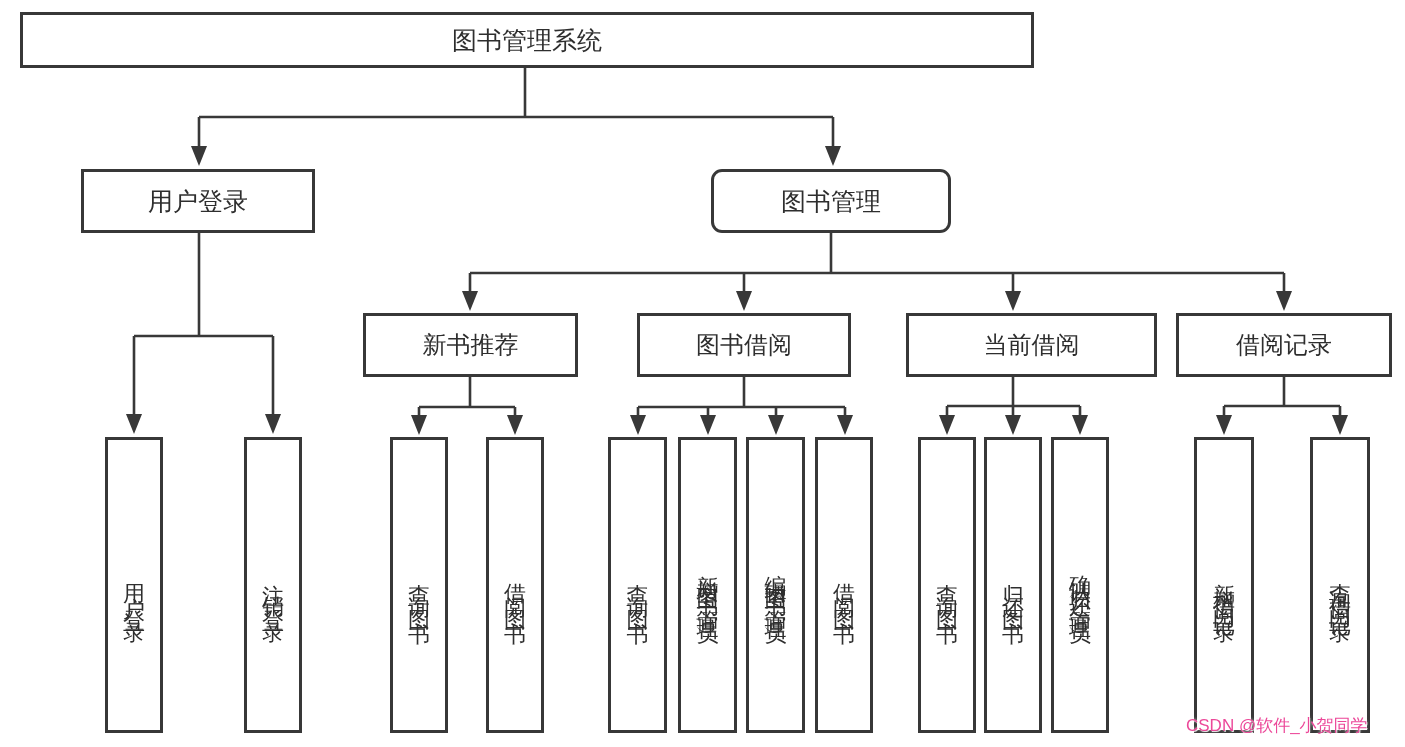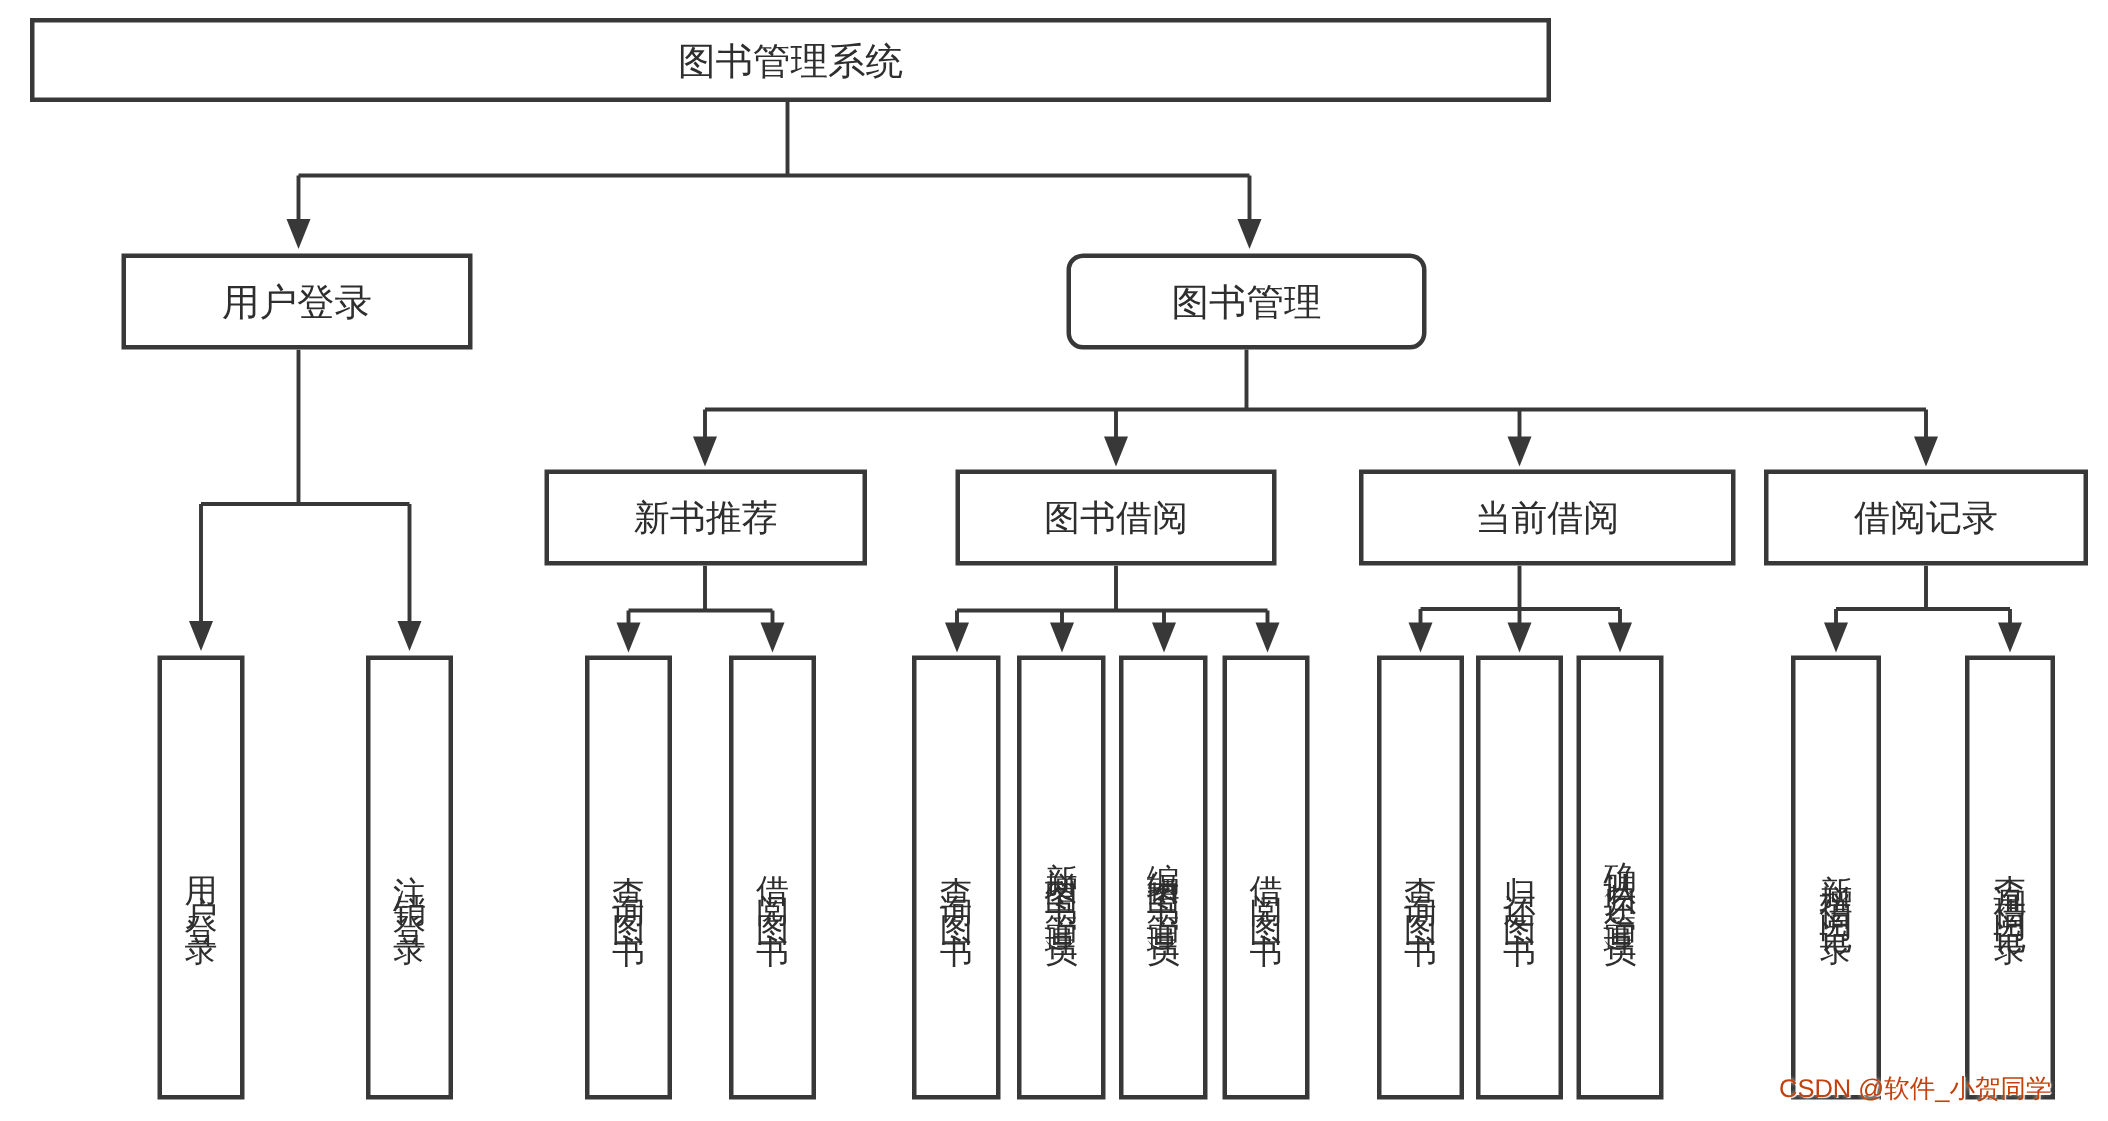--- a/index.html
+++ b/index.html
@@ -19,21 +19,21 @@
   .l3 .h-label{font-size:24px;}
   .v-label{
     writing-mode:vertical-rl;text-orientation:mixed;
     font-size:22px;color:#2e2e2e;white-space:nowrap;
   }
   .ls-s{letter-spacing:13px;margin-bottom:-13px;}
   .ls-m{letter-spacing:8px;margin-bottom:-8px;}
   .ls-l{letter-spacing:7px;margin-bottom:-7px;}
   .watermark{
     position:absolute;left:1186px;top:714px;z-index:3;
-    font-size:17px;color:#c2410c;white-space:nowrap;
+    font-size:17px;color:#ec4899;white-space:nowrap;
     text-shadow:0 0 3px rgba(255,255,255,0.95), 1px 1px 0 rgba(255,255,255,0.8);
   }
 </style>
 </head>
 <body>
 
 <svg id="connectors" width="1405" height="747" viewBox="0 0 1405 747">
   <g stroke="#383838" stroke-width="2.6" fill="none">
 
     <path d="M525,68 V117 M199,117 H833 M199,117 V150 M833,117 V150"></path>

